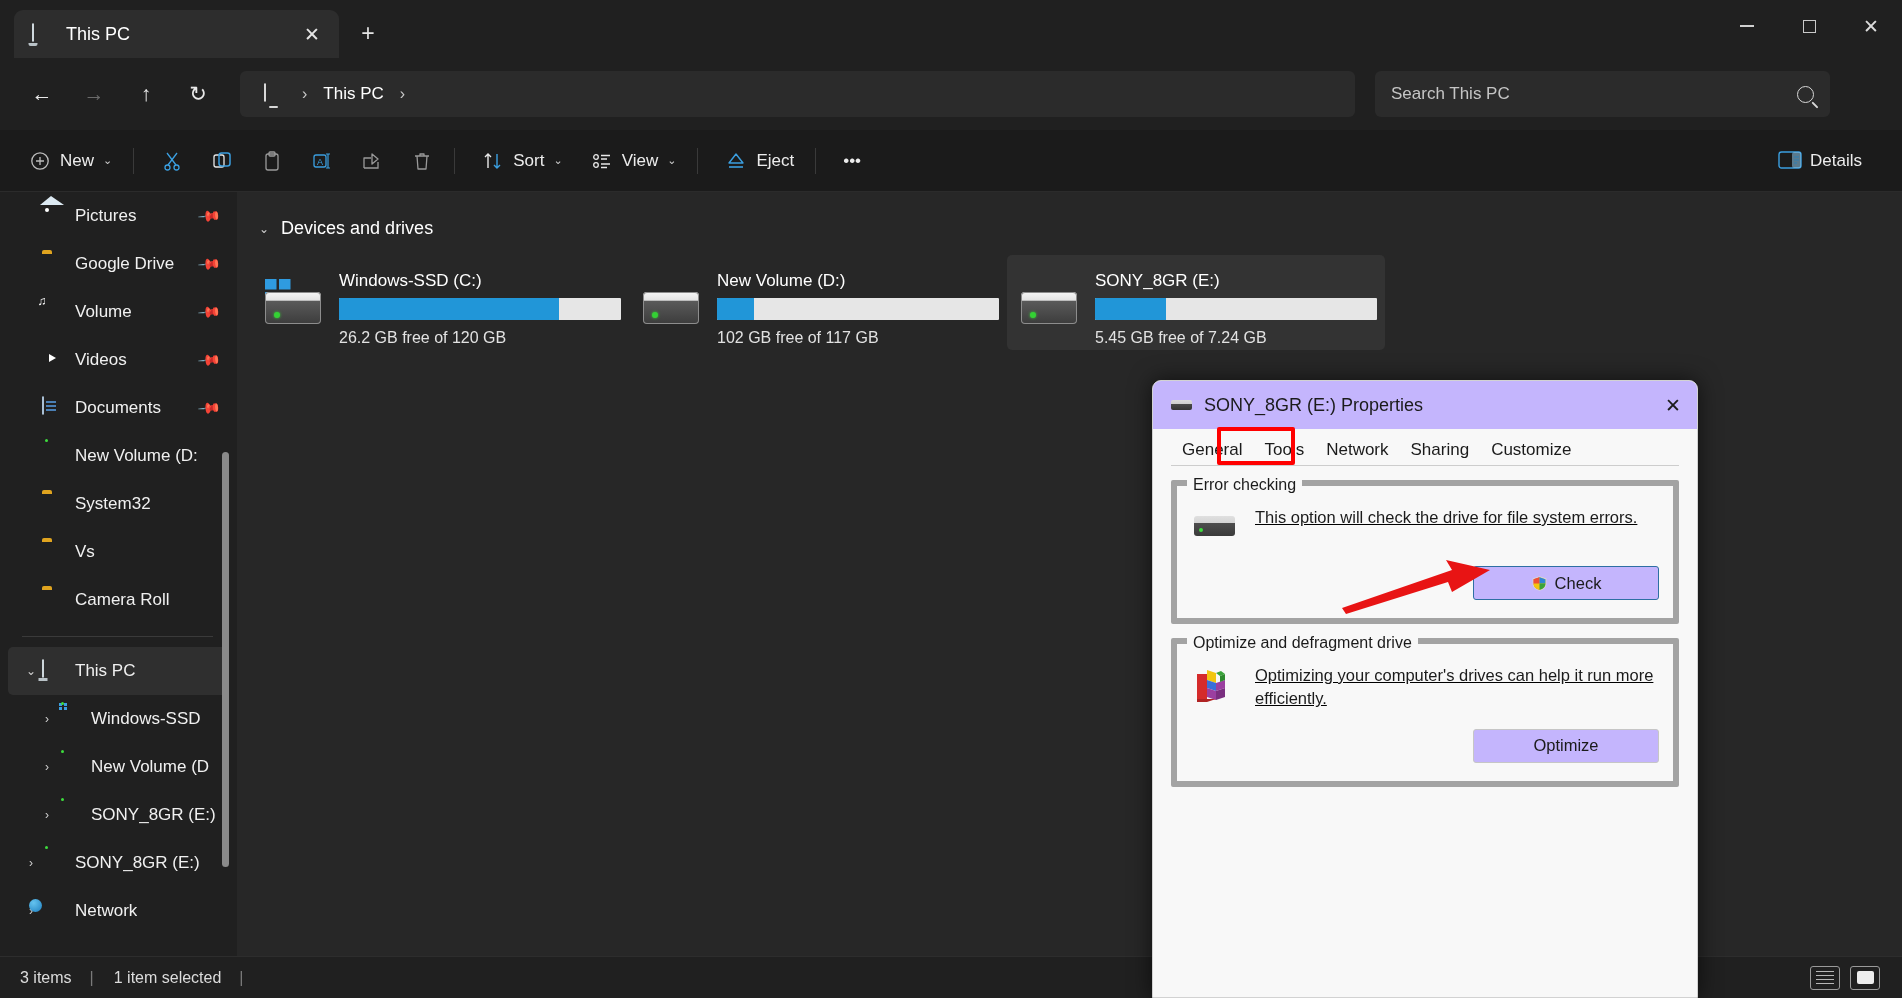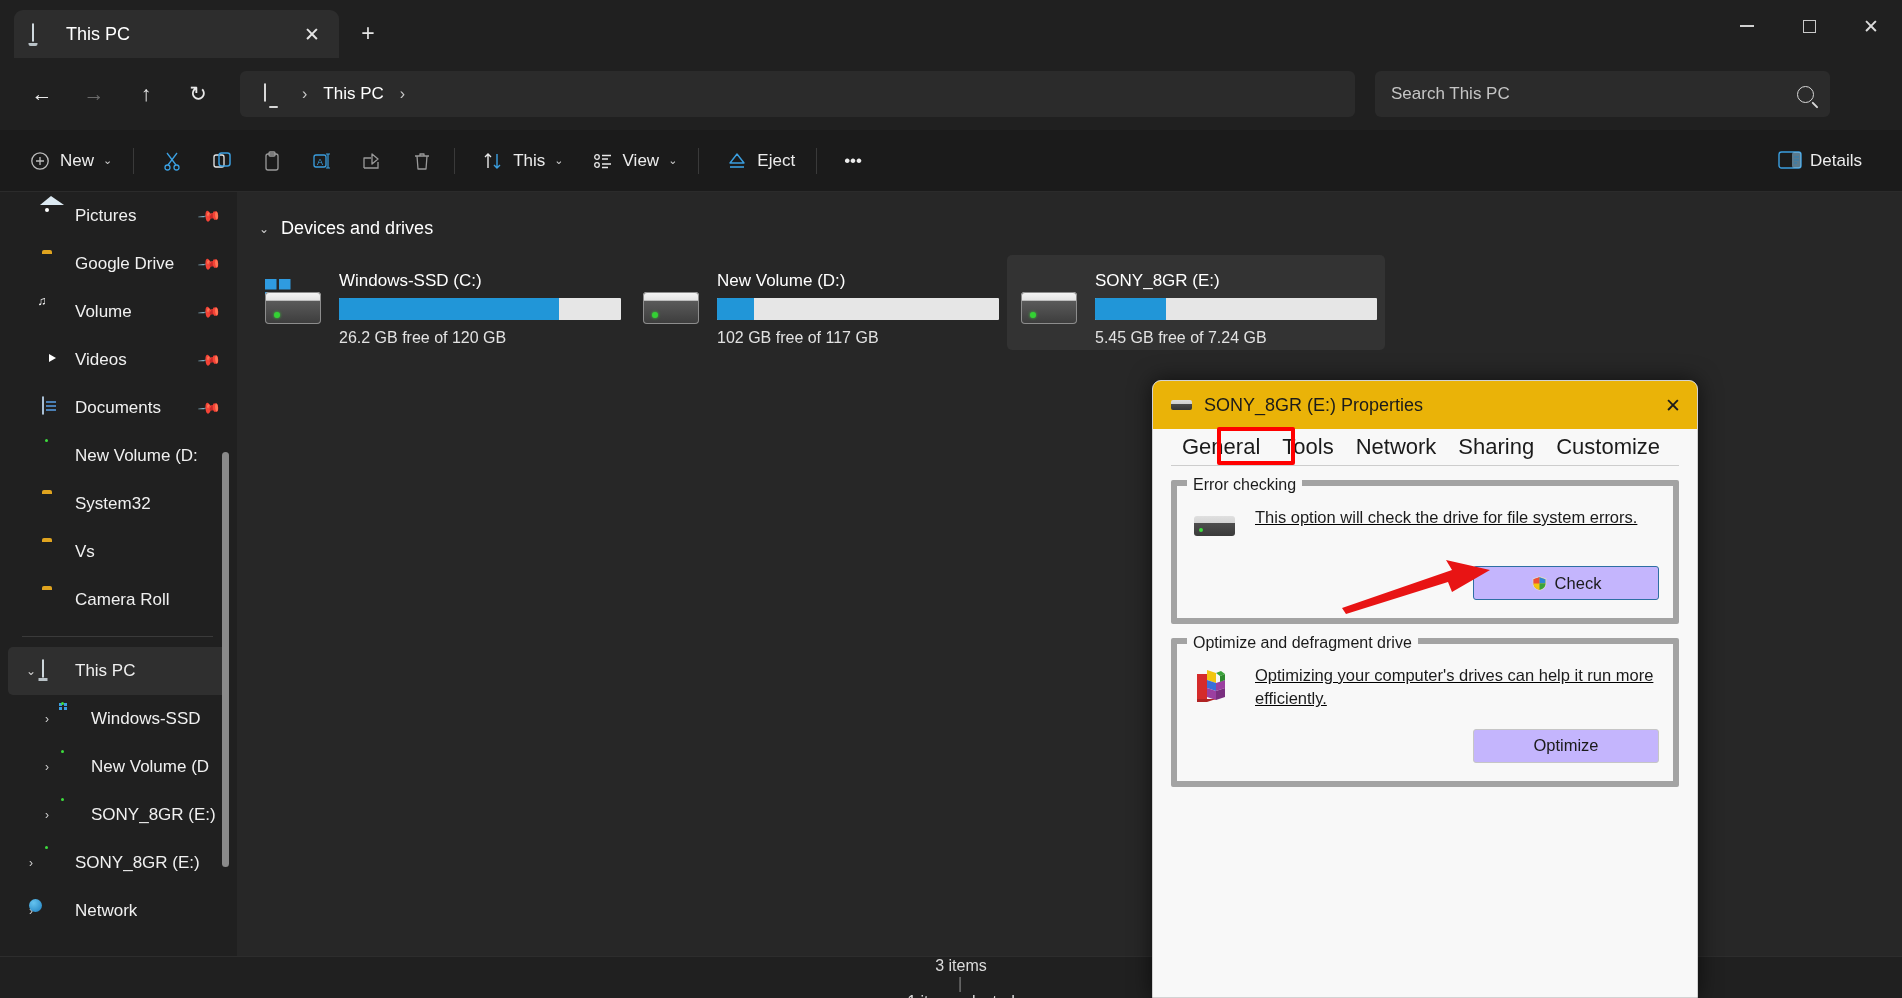--- a/index.html
+++ b/index.html
@@ -340,21 +340,20 @@
   }
   .bar-fill { height: 100%; background: #2196d8; }
   .drive-free { color: #e2e2e2; font-size: 16px; margin-top: 9px; }
 
   
   .statusbar {
     position: absolute; bottom: 0; left: 0;
     width: 1902px; height: 42px; background: #202020;
     display: flex; align-items: center;
     border-top: 1px solid #2d2d2d;
-    flex-direction: column;
   }
   .st-text { color: #dcdcdc; font-size: 16px; margin-left: 20px; }
   .st-sep { color: #7a7a7a; margin-left: 18px; font-size: 16px; }
   .view-toggles { margin-left: auto; margin-right: 22px; display: flex; gap: 10px; }
   .vt {
     width: 30px; height: 24px; border: 1.6px solid #9a9a9a; border-radius: 3px;
     display: flex; flex-direction: column; justify-content: center;
     align-items: center; gap: 2.5px;
   }
   .vt i { display: block; width: 18px; height: 1.6px; background: #b6b6b6; }
@@ -366,39 +365,39 @@
     position: absolute; left: 1152px; top: 380px;
     width: 546px; height: 618px;
     background: #f8f8f8;
     border-radius: 9px 9px 0 0;
     box-shadow: 0 0 22px rgba(0,0,0,.62);
     border: 1px solid #d2d2d2;
     overflow: hidden;
   }
   .dlg-title {
     height: 48px; display: flex; align-items: center;
-    padding-left: 18px; background: #eab308;
+    padding-left: 18px; background: #c4b5fd;
   }
   .dlg-drive-ico {
     width: 21px; height: 10px; flex: 0 0 21px;
     background: linear-gradient(180deg,#dcdcdc 0%,#cfcfcf 38%,#4a4a4a 40%,#343434 100%);
     border-radius: 2px;
   }
   .dlg-title-text { margin-left: 12px; color: #1b1b1b; font-size: 18px; }
   .dlg-close {
     margin-left: auto; width: 48px; height: 46px;
     display: flex; align-items: center; justify-content: center;
     color: #1b1b1b; font-size: 19px;
   }
   .tabstrip {
     display: flex; align-items: flex-end;
     margin: 4px 0 0 18px; position: relative; height: 32px;
   }
   .dtab {
-    padding: 3px 11px 5px 11px; font-size: 22px; color: #1b1b1b;
+    padding: 3px 11px 5px 11px; font-size: 17px; color: #1b1b1b;
     position: relative;
   }
   .tab-highlight {
     position: absolute; left: 46px; top: -6px;
     width: 78px; height: 38px;
     border: 4px solid #ff0000; border-radius: 2px;
     pointer-events: none;
   }
   .tabstrip-rule {
     height: 1px; background: #cdcdcd; margin: 0 18px;
@@ -548,21 +547,21 @@
       </span>
     </div>
     <span class="divider"></span>
     <div class="cmd">
       <span class="ico">
         <svg width="22" height="22" viewBox="0 0 22 22">
             <path d="M6 18V4M3 7l3-3 3 3" fill="none" stroke="#e9e9e9" stroke-width="1.4"></path>
             <path d="M15 4v14M12 15l3 3 3-3" fill="none" stroke="#3b9fe0" stroke-width="1.4"></path>
           </svg>
       </span>
-      <span class="lbl">This</span>
+      <span class="lbl">Sort</span>
       <span class="chev">⌄</span>
     </div>
     <div class="cmd">
       <span class="ico">
         <svg width="22" height="22" viewBox="0 0 22 22">
             <circle cx="5" cy="7" r="2.3" fill="none" stroke="#e9e9e9" stroke-width="1.3"></circle>
             <circle cx="5" cy="15" r="2.3" fill="none" stroke="#e9e9e9" stroke-width="1.3"></circle>
             <path d="M10 5.5h9M10 9h6M10 14h9M10 17.5h6" stroke="#e9e9e9" stroke-width="1.3"></path>
           </svg>
       </span>

